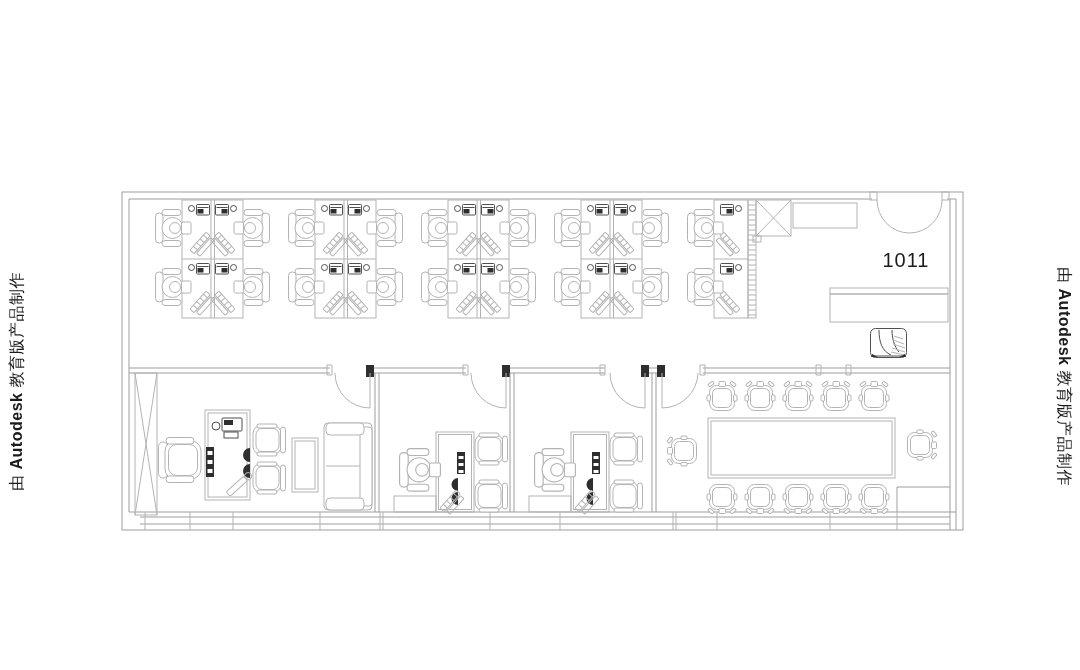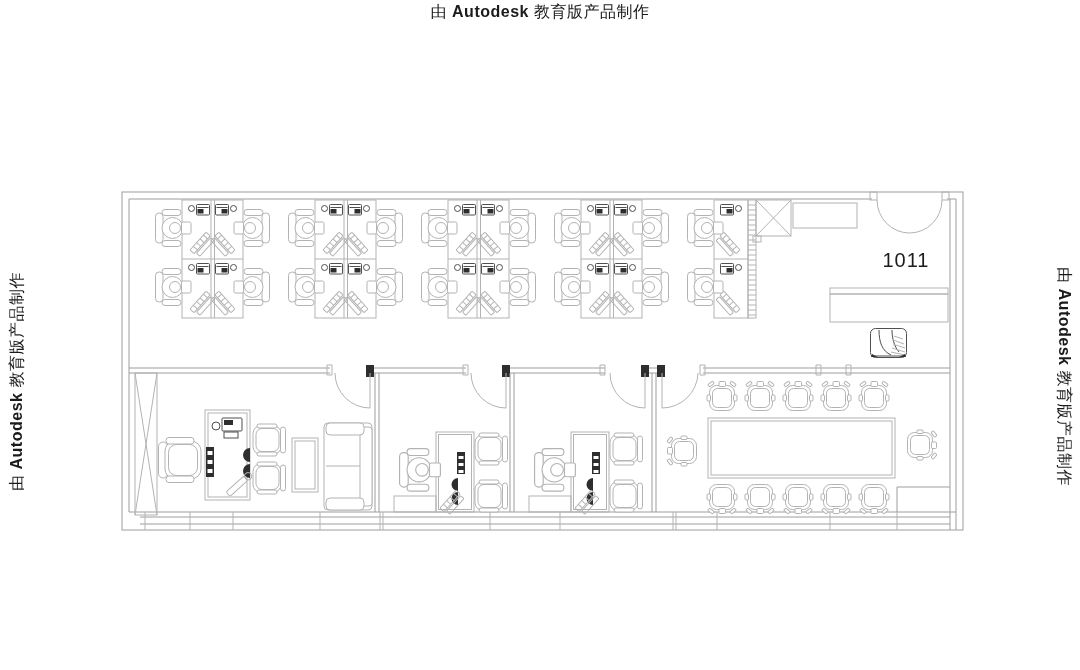--- a/index.html
+++ b/index.html
@@ -16,21 +16,20 @@
   .fw{stroke:#b3b3b3;fill:#ffffff;stroke-width:1;}
   .dk{stroke:#4f4f4f;fill:none;stroke-width:1;}
   .blk{fill:#2e2e2e;stroke:none;}
   .room-num{font-family:"Liberation Sans",sans-serif;font-size:20px;fill:#1c1c1c;letter-spacing:1px;}
 </style>
 </head>
 <body>
 
 <div class="canvas">
 
-  <div class="wm wm-top"><span>由</span> <b>Autodesk</b> <span>教育版产品制作</span></div>
   <div class="wm wm-left"><span>由</span> <b>Autodesk</b> <span>教育版产品制作</span></div>
   <div class="wm wm-right"><span>由</span> <b>Autodesk</b> <span>教育版产品制作</span></div>
 
   <svg width="1080" height="670" viewBox="0 0 1080 670">
     <defs>
 
       <g id="pchair">
         <rect class="fw" x="0.5" y="4" width="7.5" height="30" rx="3.5"></rect>
         <rect class="fw" x="7" y="0.5" width="19" height="6" rx="3"></rect>
         <rect class="fw" x="7" y="31.5" width="19" height="6" rx="3"></rect>

